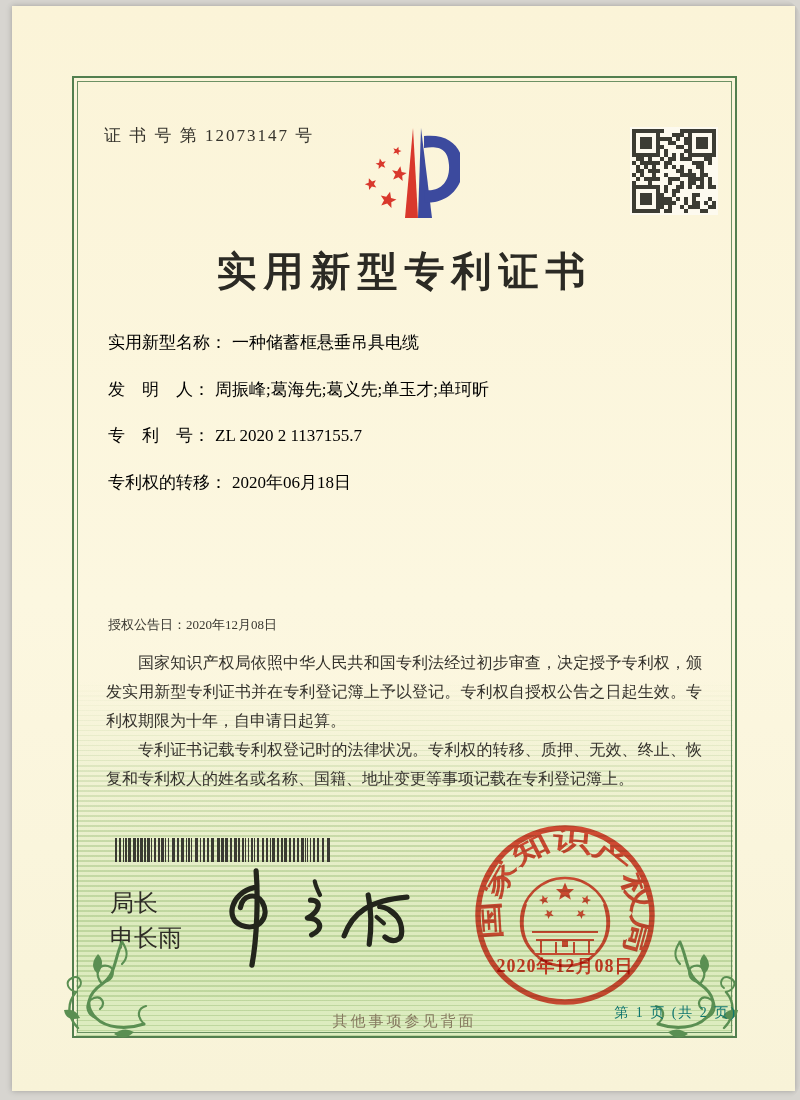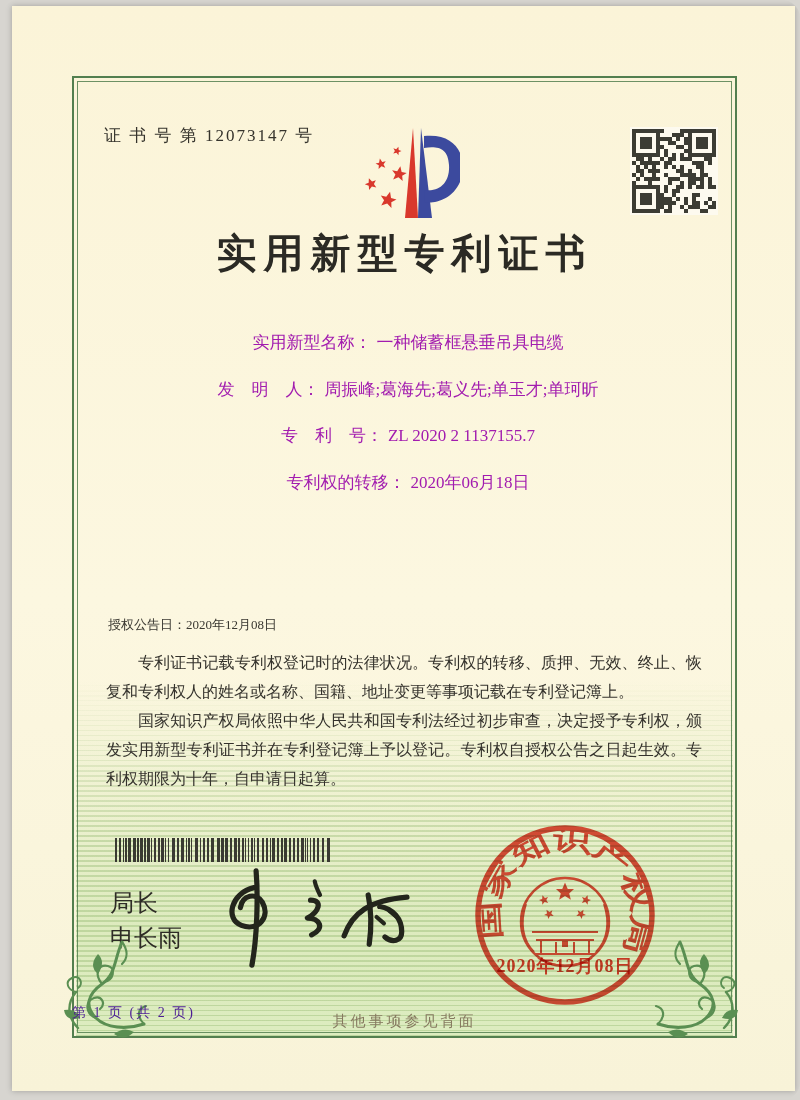--- a/index.html
+++ b/index.html
@@ -18,36 +18,36 @@
   .green-zone{position:absolute;left:76px;top:680px;width:657px;height:356px;pointer-events:none;}
   .green-tint{position:absolute;inset:0;
     background:linear-gradient(180deg,rgba(222,236,193,0) 0%,rgba(222,236,193,.5) 38%,rgba(219,234,188,.92) 68%,var(--panel-green) 100%);}
   .green-lines{position:absolute;inset:0;
     background:repeating-linear-gradient(180deg,rgba(128,172,92,.32) 0 1.5px,rgba(128,172,92,0) 1.5px 5px);
     -webkit-mask-image:linear-gradient(180deg,transparent 0%,#000 45%);
     mask-image:linear-gradient(180deg,transparent 0%,#000 45%);}
   .cert-no{position:absolute;left:104px;top:124px;font-size:17px;letter-spacing:2px;color:#35332c;}
   .logo{position:absolute;left:344px;top:120px;width:116px;height:106px;}
   .qr{position:absolute;left:630px;top:127px;width:88px;height:88px;background:#fdfaef;display:flex;align-items:center;justify-content:center;}
-  .title{position:absolute;left:72px;top:226px;width:665px;text-align:center;
+  .title{position:absolute;left:72px;top:244px;width:665px;text-align:center;
     font-size:40px;font-weight:700;letter-spacing:7px;color:#2b2a24;}
   .fields{position:absolute;left:108px;top:334px;width:600px;}
-  .frow{font-size:17px;line-height:18px;margin-bottom:28.5px;white-space:nowrap;color:#a21caf;text-align:center;}
+  .frow{font-size:17px;line-height:18px;margin-bottom:28.5px;white-space:nowrap;color:#000000;}
   .frow .flabel{margin-right:5px;}
   .grant-row{position:absolute;left:108px;top:616px;width:600px;font-size:13px;white-space:nowrap;color:#393730;}
   .grant-row .pair2{position:absolute;left:357px;}
   .body-text{position:absolute;left:106px;top:648px;width:596px;}
   .body-text p{font-size:16px;line-height:29px;text-indent:2em;color:#34322c;text-align:justify;}
   .barcode{position:absolute;left:115px;top:838px;width:215px;height:24px;}
   .sign-block{position:absolute;left:110px;top:886px;font-size:24px;line-height:35px;color:#2e2c26;}
   .signature{position:absolute;left:210px;top:864px;width:220px;height:106px;}
   .seal{position:absolute;left:470px;top:820px;width:190px;height:190px;mix-blend-mode:multiply;opacity:.92;}
   .seal-date{position:absolute;left:472px;top:954px;width:186px;text-align:center;font-size:18px;
     font-weight:600;letter-spacing:1px;color:var(--seal-red);mix-blend-mode:multiply;}
-  .page-info{position:absolute;left:72px;top:1004px;width:665px;text-align:left;font-size:14px;letter-spacing:2px;color:#4c1d95;}
+  .page-info{position:absolute;left:72px;top:1004px;width:665px;text-align:right;font-size:14px;letter-spacing:2px;color:#0f766e;}
   .back-note{position:absolute;left:72px;top:1012px;width:665px;text-align:center;font-size:15px;letter-spacing:3px;color:#85795f;}
   .flourish{position:absolute;width:110px;height:110px;top:940px;}
   .flourish.bl{left:48px;}
   .flourish.br{left:644px;transform:scaleX(-1);}
 </style>
 </head>
 <body>
 
 <div class="page">
   <div class="paper"></div>
@@ -327,22 +327,22 @@
     <div class="frow"><span class="flabel">发　明　人：</span><span>周振峰;葛海先;葛义先;单玉才;单珂昕</span></div>
     <div class="frow"><span class="flabel">专　利　号：</span><span>ZL 2020 2 1137155.7</span></div>
     <div class="frow"><span class="flabel">专利权的转移：</span><span>2020年06月18日</span></div>
   </div>
 
   <div class="grant-row">
     <span class="pair1"><span class="flabel">授权公告日：</span><span>2020年12月08日</span></span>
   </div>
 
   <div class="body-text">
+    <p>国家知识产权局依照中华人民共和国专利法经过初步审查，决定授予专利权，颁发实用新型专利证书并在专利登记簿上予以登记。专利权自授权公告之日起生效。专利权期限为十年，自申请日起算。</p>
     <p>专利证书记载专利权登记时的法律状况。专利权的转移、质押、无效、终止、恢复和专利权人的姓名或名称、国籍、地址变更等事项记载在专利登记簿上。</p>
-    <p>国家知识产权局依照中华人民共和国专利法经过初步审查，决定授予专利权，颁发实用新型专利证书并在专利登记簿上予以登记。专利权自授权公告之日起生效。专利权期限为十年，自申请日起算。</p>
   </div>
 
   <div class="barcode"><svg width="215" height="24" viewBox="0 0 215 24" fill="#3a3a32">
         <rect x="0" y="0" width="2" height="24"></rect>
         <rect x="4" y="0" width="2" height="24"></rect>
         <rect x="8" y="0" width="1" height="24"></rect>
         <rect x="10" y="0" width="2" height="24"></rect>
         <rect x="13" y="0" width="3" height="24"></rect>
         <rect x="18" y="0" width="3" height="24"></rect>
         <rect x="22" y="0" width="2" height="24"></rect>

